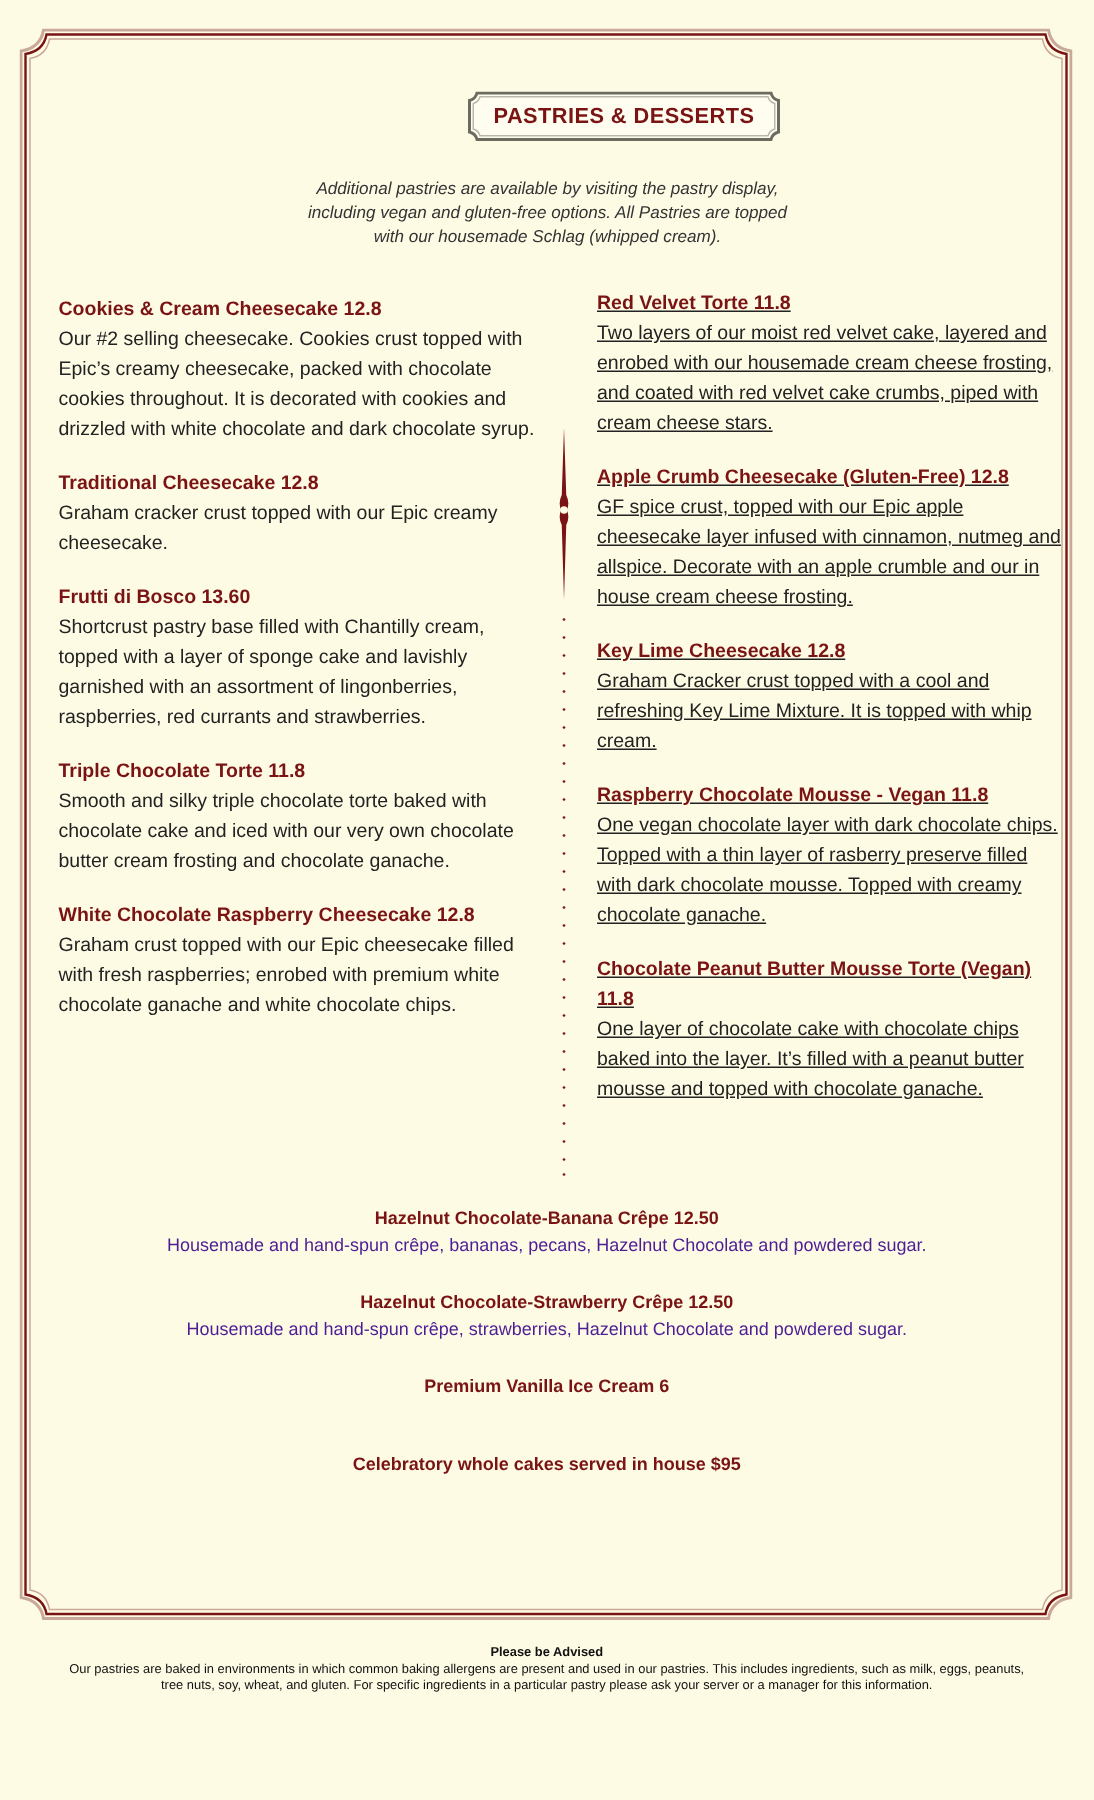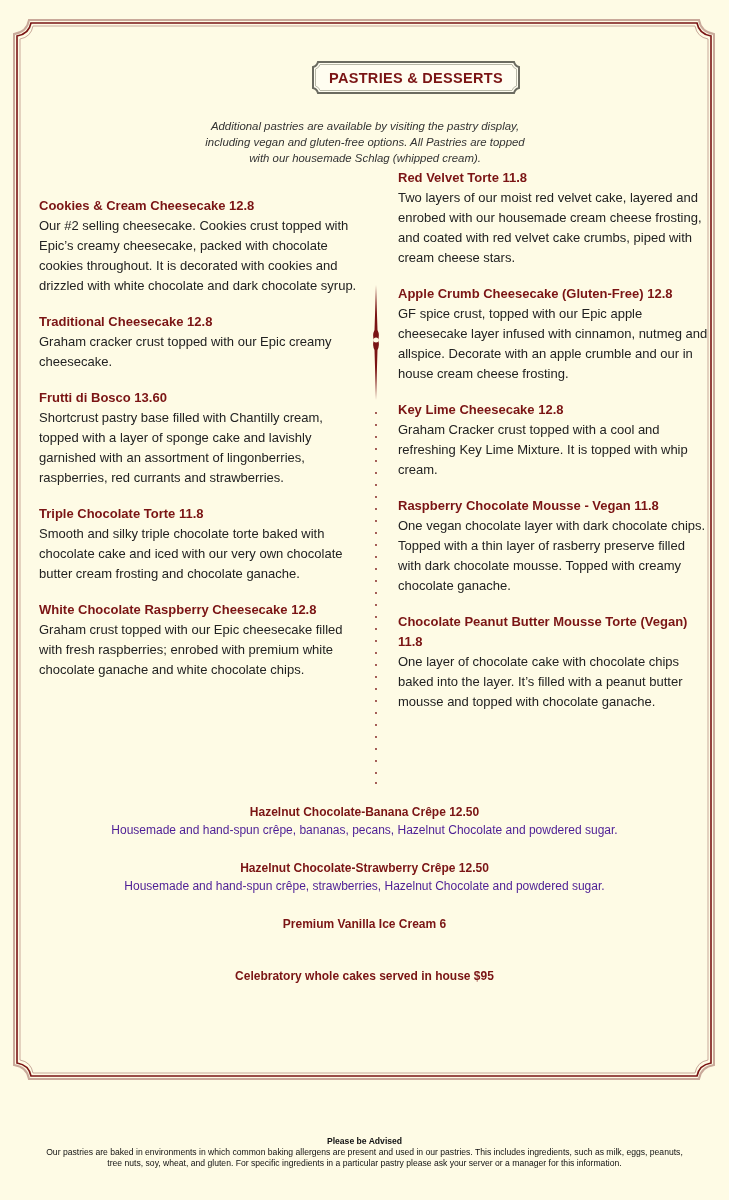--- a/index.html
+++ b/index.html
@@ -16,35 +16,35 @@
   .title-text {
     position:absolute; left:0; right:0; top:9px; text-align:center;
     font-weight:bold; font-size:14.5px; color:#7a1414; letter-spacing:0.3px;
   }
   .intro {
     position:absolute; left:200px; width:330px; top:118px; text-align:center;
     font-style:italic; font-size:11.4px; line-height:16px; color:#333;
   }
   .col { position:absolute; width:325px; }
   .col.left { left:39px; top:196px; }
-  .col.right { left:398px; top:168px; width:310px; }
+  .col.right { left:398px; top:192px; width:310px;text-decoration:underline; }
   .item { margin-bottom:16px; }
   .item-name { font-weight:bold; font-size:13px; color:#7a1414; line-height:20px; }
   .item-desc { font-size:13px; line-height:20px; color:#222; }
   .divider { position:absolute; left:370px; top:285px; width:12px; height:500px; }
   .center-items { position:absolute; left:40px; right:40px; top:803px; text-align:center; }
   .c-name { font-weight:bold; font-size:12px; color:#7a1414; line-height:18px; }
   .c-desc { font-size:12px; color:#4c1d95; line-height:18px; }
   .c-block { margin-bottom:20px; }
   .c-single { margin-bottom:34px; }
   .advisory {
     position:absolute; left:40px; right:40px; top:1096px; text-align:center;
     font-size:8.6px; line-height:11px; color:#111;
   }
-  .adv-title { font-weight:bold;margin-top:40px; }
+  .adv-title { font-weight:bold; }
 </style>
 </head>
 <body>
 
 <div class="frame">
   <svg width="702" height="1061" viewBox="0 0 702 1061">
     <path d="M16 1 H686 Q688 13 701 15 V1046 Q688 1048 686 1060 H16 Q14 1048 1 1046 V15 Q14 13 16 1 Z" fill="none" stroke="#c9a99a" stroke-width="2"></path>
     <path d="M18 4 H684 Q686 15 698 17 V1044 Q686 1046 684 1057 H18 Q16 1046 4 1044 V17 Q16 15 18 4 Z" fill="none" stroke="#7a1414" stroke-width="1.6"></path>
     <path d="M20 7 H682 Q684 18 695 20 V1041 Q684 1043 682 1054 H20 Q18 1043 7 1041 V20 Q18 18 20 7 Z" fill="none" stroke="#c9a99a" stroke-width="1"></path>
   </svg>

